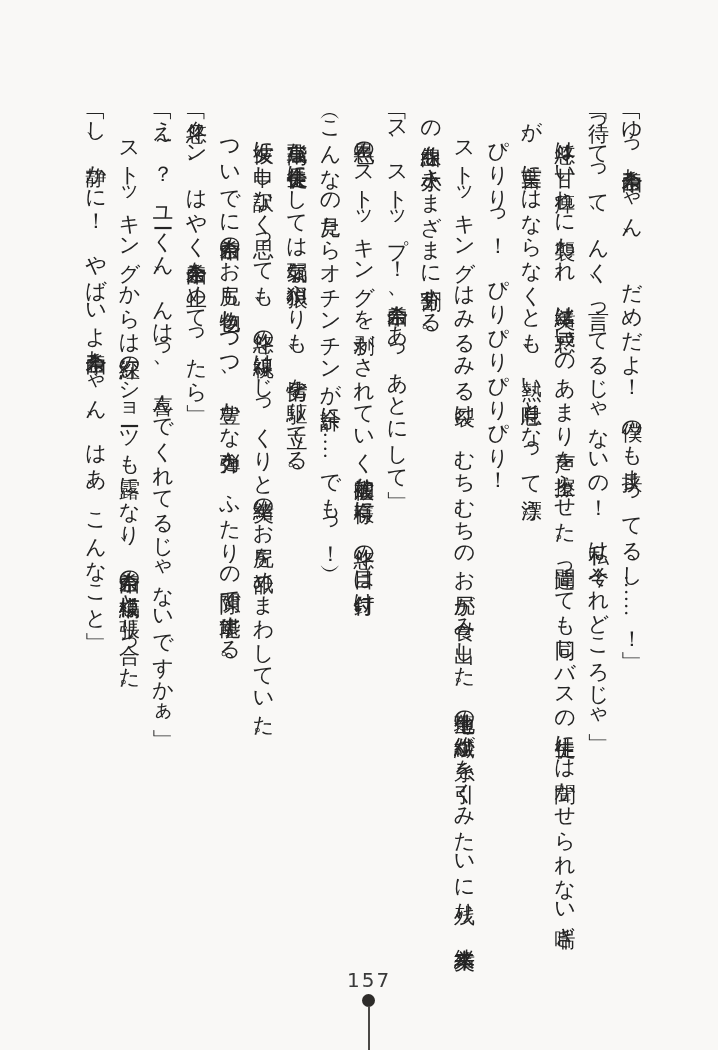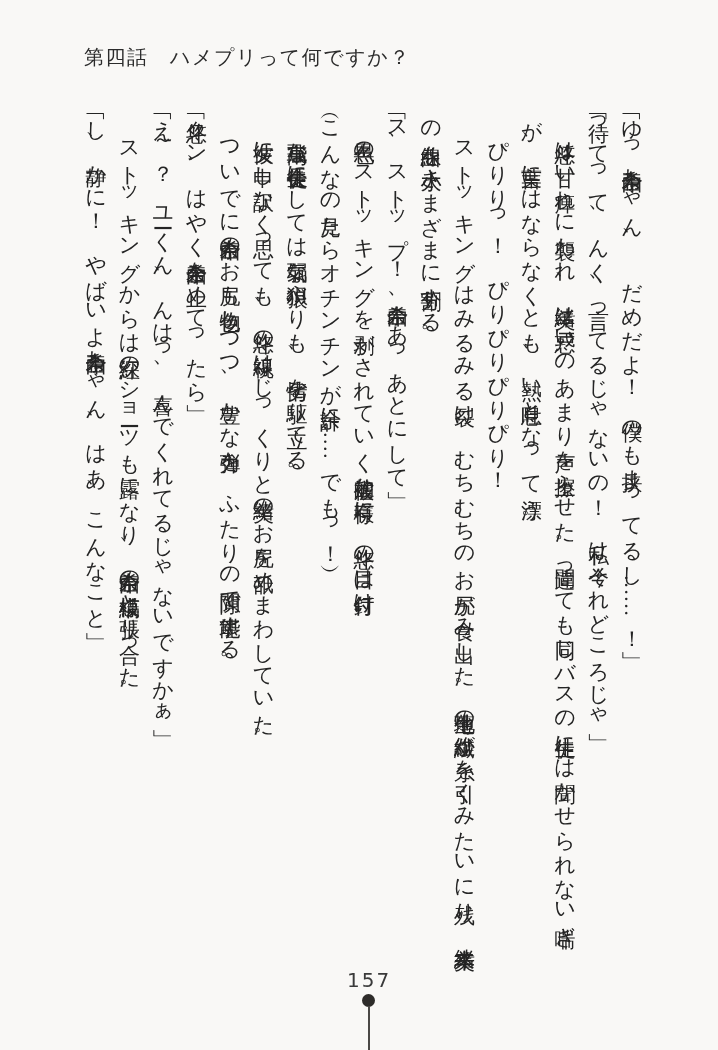--- a/index.html
+++ b/index.html
@@ -84,21 +84,20 @@
     width: 2px;
     height: 44px;
     background: #4a4845;
   }
 </style>
 </head>
 <body>
 
 <div class="page">
 
-  <div class="chapter-header">第四話　ハメプリって何ですか？</div>
 
   <div class="text-block">
       <p>「ゆっ由希奈ちゃん、　だめだよ！　僕のも挟まってるし……！」</p>
       <p>「待ってって、んく、言ってるじゃないの！　私は今それどころじゃ」</p>
       <p>　悠斗は甘い痺れに襲われ、美緒は戸惑いのあまり声を上擦らせた。間違っても同じバスの生徒には聞かせられない喘ぎが、言葉にはならなくとも、熱い吐息となって漂う。</p>
       <p>　ぴりりっ！　ぴりぴりぴりぴり！</p>
       <p>　ストッキングはみるみる裂け、むちむちのお尻が食み出した。薄生地の繊維が糸を引くみたいに残り、美緒本来の曲線を大小さまざまに分割する。</p>
       <p>「ス、ストップ！　由希奈、あっあとにして」</p>
       <p>　黒色のストッキングを剥がされていく被虐的な有様に、悠斗の目は釘付け。</p>
       <p>（こんなの見たらオチンチンが余計に……でもっ！）</p>

